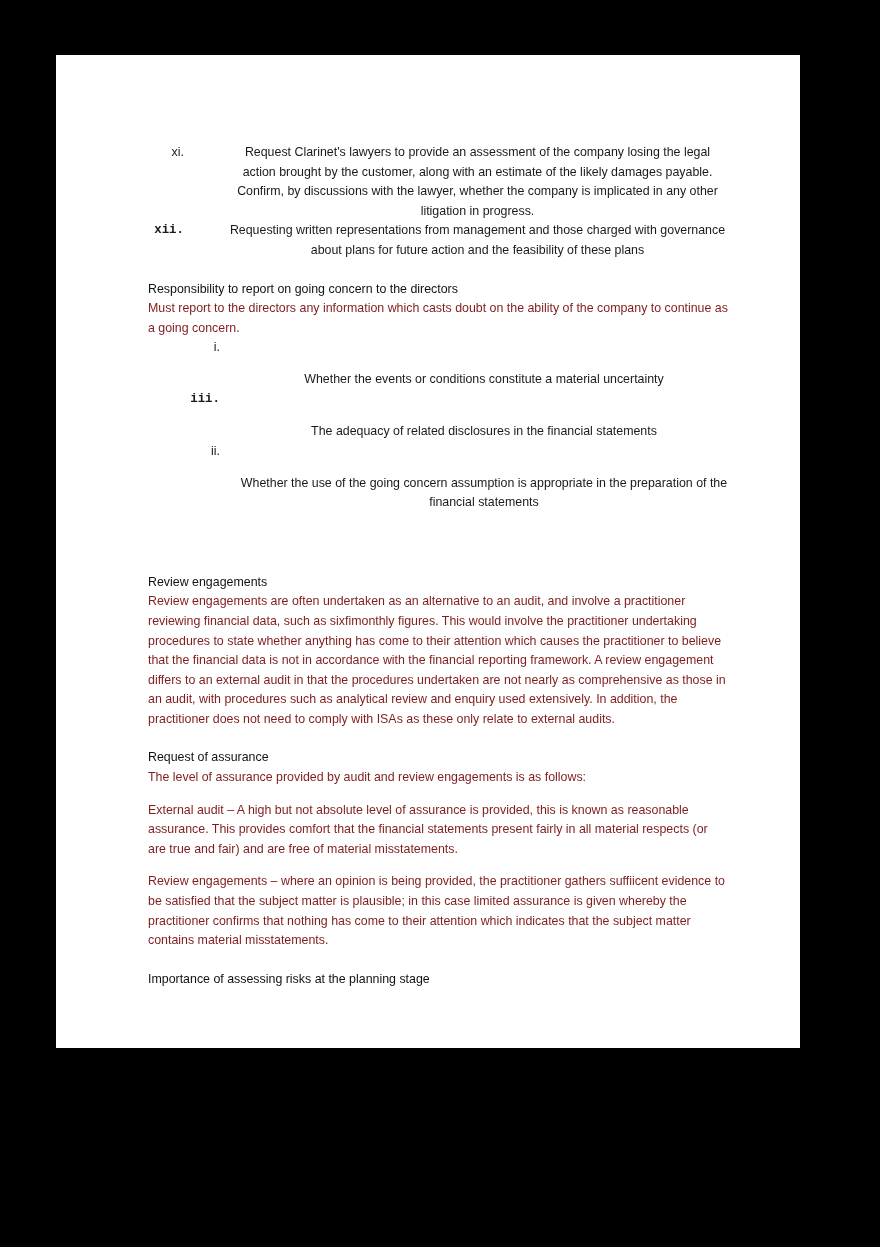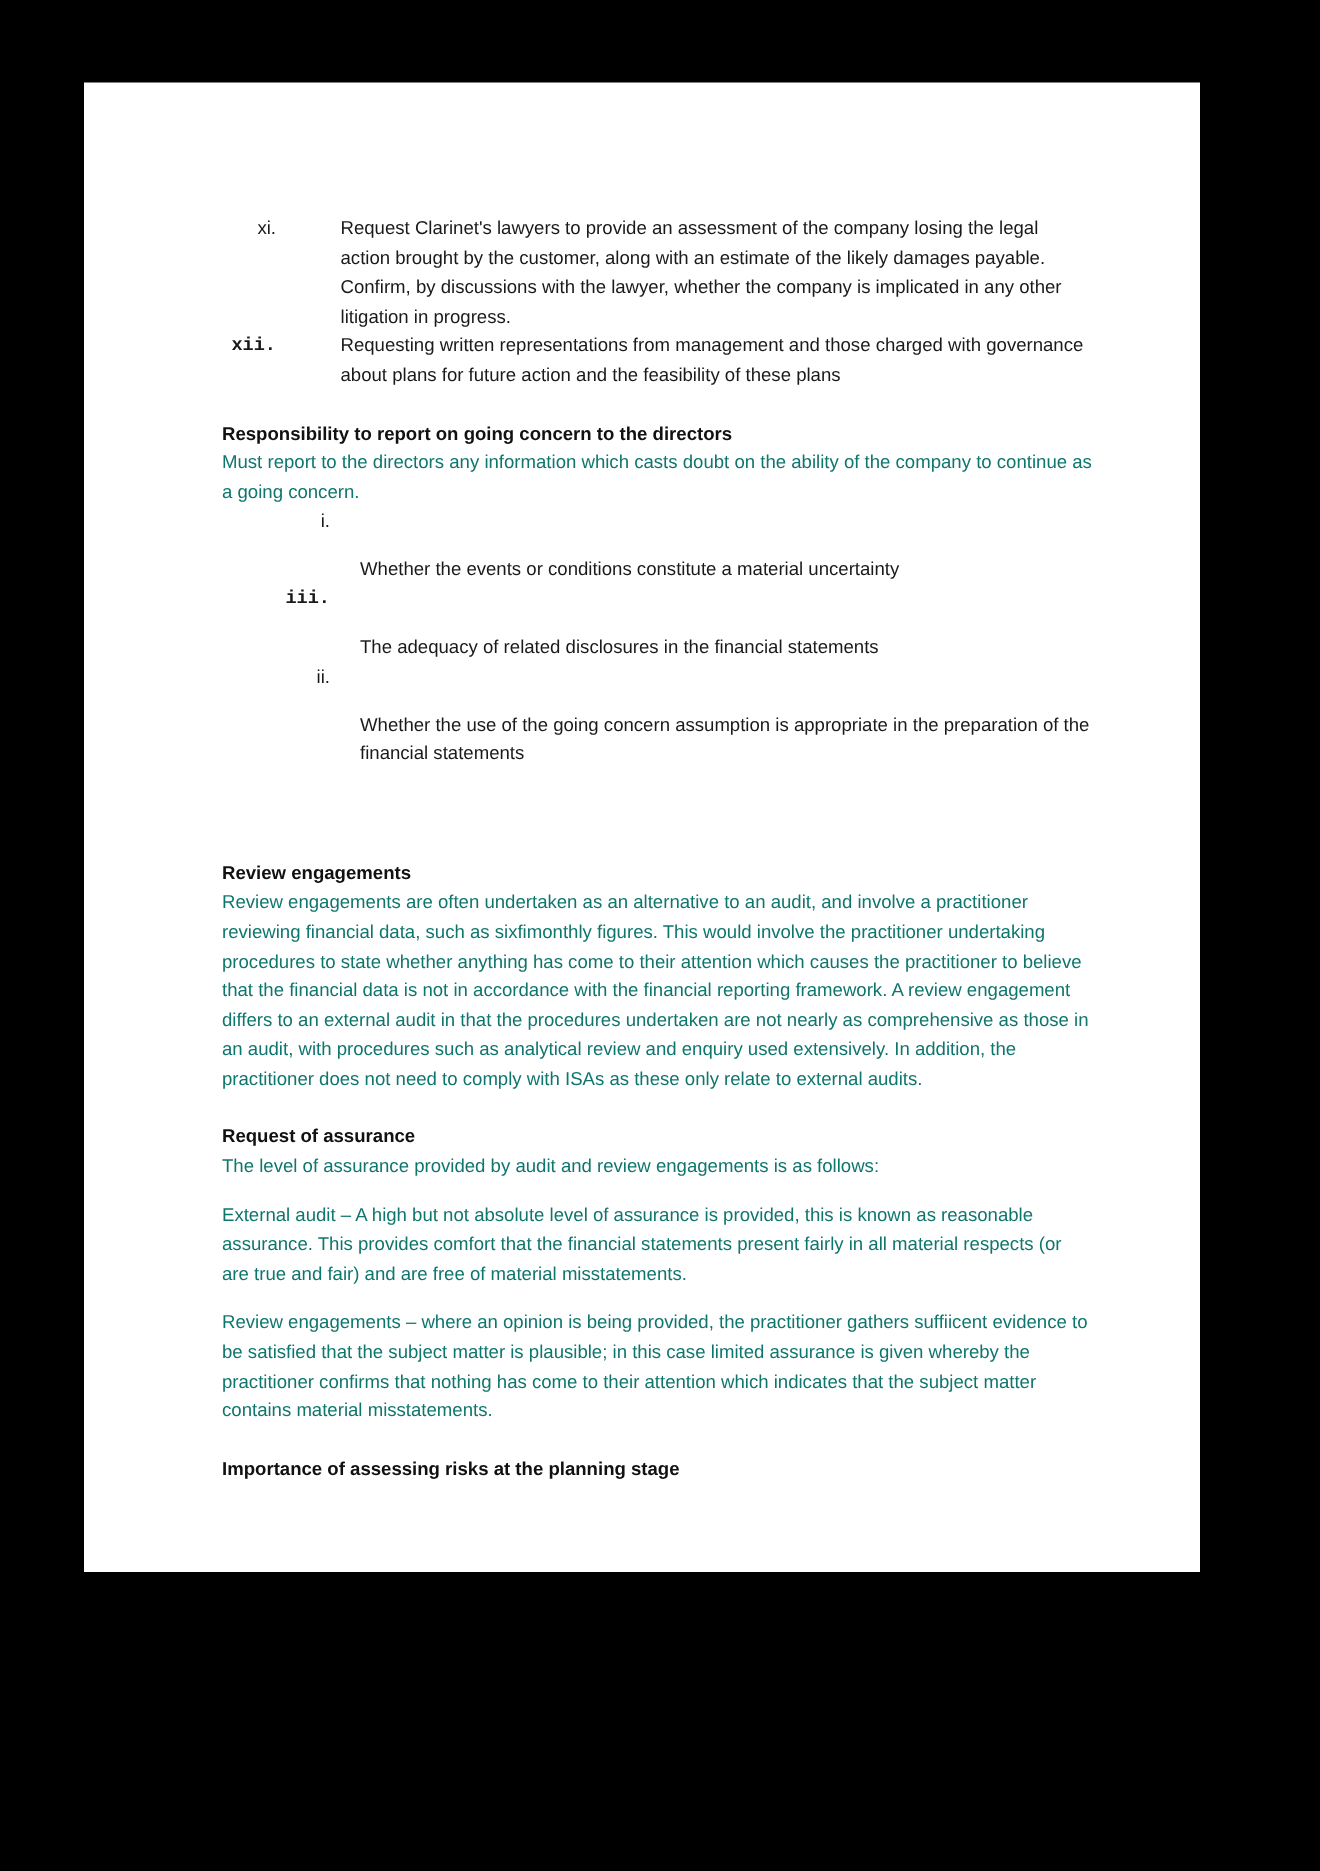--- a/index.html
+++ b/index.html
@@ -41,20 +41,21 @@
     text-align: right;
     font-size: 12.4px;
     line-height: 1.58;
     color: #1a1a1a;
   }
   .rn-text {
     flex: 1 1 auto;
     font-size: 12.4px;
     line-height: 1.58;
     color: #1a1a1a;
+    text-align: center;
   }
   
   .list-top .rn-marker {
     width: 36px;
     margin-right: 0;
   }
   .list-top .rn-text {
     margin-left: 43px;
   }
   
@@ -63,30 +64,30 @@
     margin-right: 0;
   }
   .list-inner .rn-text {
     margin-left: 20px;
     margin-top: 32px;
   }
   .gap-s { height: 13px; }
   .gap-m { height: 19px; }
   .gap-l { height: 60px; }
   .heading {
-    font-weight: bold;
+    font-weight: normal;
     font-size: 12.4px;
     line-height: 1.58;
     color: #111111;
   }
   p.para {
     margin: 0;
     font-size: 12.4px;
     line-height: 1.58;
-    color: #0f766e;
+    color: #7f1d1d;
     text-align: left;
   }
 </style>
 </head>
 <body>
 
 <div class="page">
   <div class="content">
 
     <div class="list-top">

